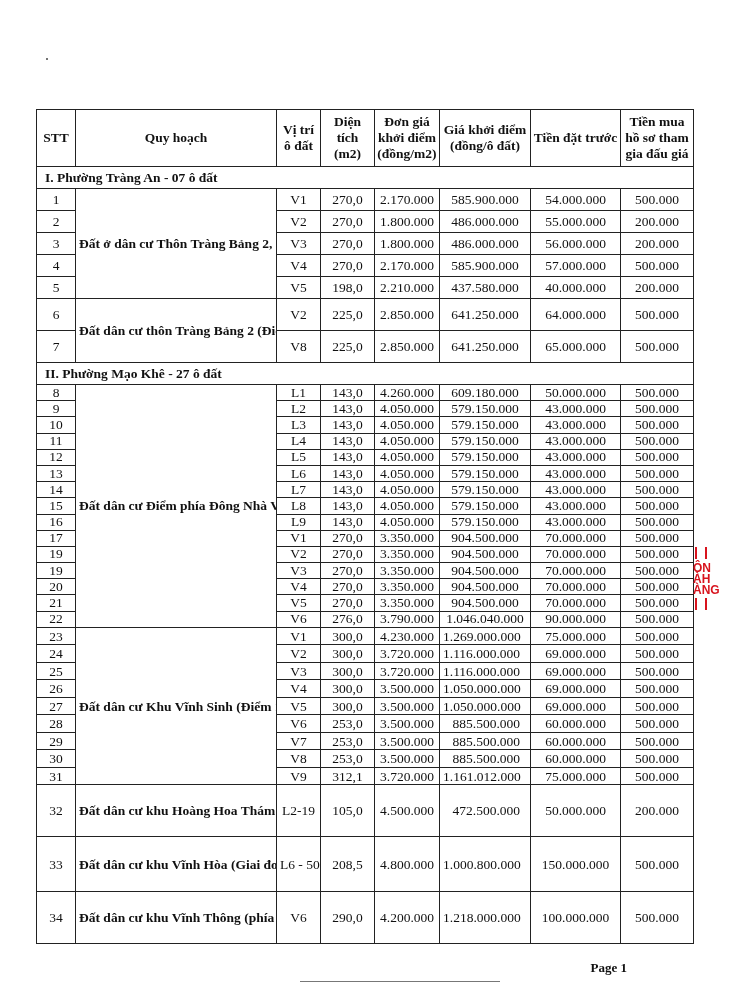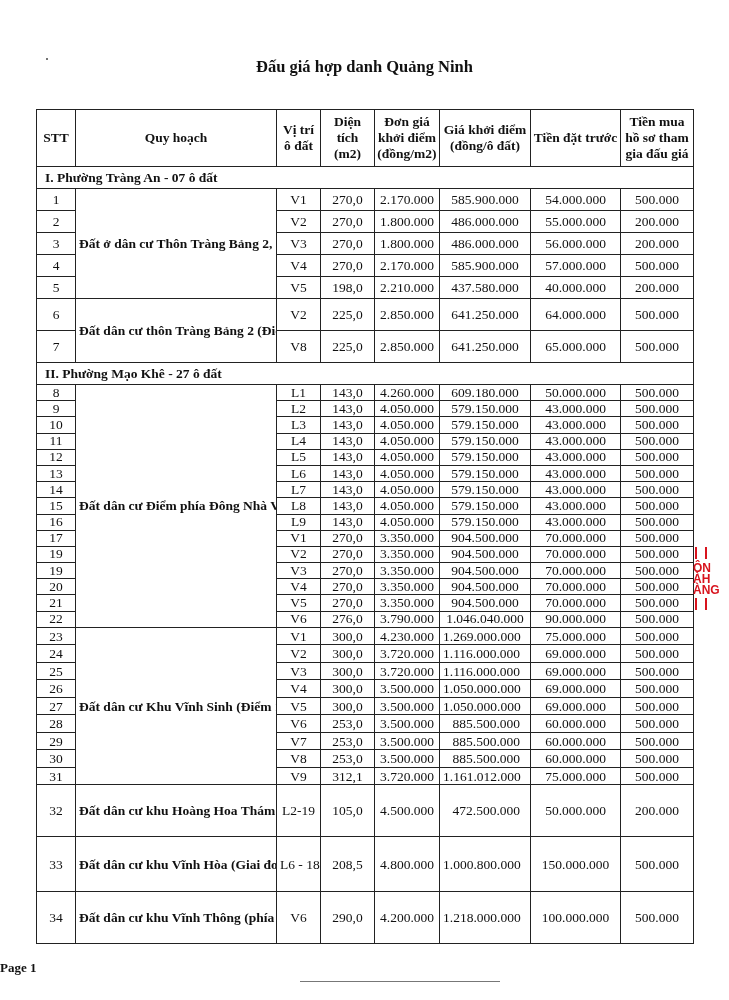--- a/index.html
+++ b/index.html
@@ -18,32 +18,31 @@
   td.vt, td.dt, td.dg, td.td, td.tm { text-align: center; }
   td.gk { text-align: center; }
   td.gk.r { text-align: right; padding-right: 10px; }
   tr.r5 td { height: 21px; }
   tr.r2 td { height: 31px; }
   tr.r15 td { height: 15.2px; line-height: 14px; }
   tr.r9 td { height: 16.5px; line-height: 15px; }
   tr.r32 td { height: 51px; }
   tr.r33 td { height: 54px; }
   tr.r34 td { height: 51px; }
-  .footer { position: absolute; top: 960px; left: 0; width: 627px; text-align: left; font-weight: bold; font-size: 13px; }
+  .footer { position: absolute; top: 960px; left: 0; width: 627px; text-align: right; font-weight: bold; font-size: 13px; }
   .footline { position: absolute; top: 981px; left: 300px; width: 200px; height: 1px; background: #777; }
   .stamp { position: absolute; left: 693px; top: 545px; width: 14px; height: 135px; color: #d8141e; font-family: "Liberation Sans", sans-serif; font-size: 12px; line-height: 11px; font-weight: bold; }
   .stamp span { display: block; }
   .stamp .bar { width: 8px; height: 12px; border-left: 2px solid #d8141e; border-right: 2px solid #d8141e; margin: 2px 0 4px 2px; }
 </style>
 </head>
 <body>
 
 <div class="speck"></div>
 <div class="title">
-  <div>Đấu giá hợp danh Quảng Ninh</div>
 </div>
 
 <table class="grid">
   <colgroup>
     <col class="c-stt">
       <col class="c-qh">
       <col class="c-vt">
       <col class="c-dt">
     <col class="c-dg">
       <col class="c-gk">
@@ -358,21 +357,21 @@
         <td class="vt">L2-19</td>
         <td class="dt">105,0</td>
         <td class="dg">4.500.000</td>
         <td class="gk r">472.500.000</td>
         <td class="td">50.000.000</td>
         <td class="tm">200.000</td>
       </tr>
       <tr class="r33">
         <td class="stt">33</td>
         <td class="qh" rowspan="1">Đất dân cư khu Vĩnh Hòa (Giai đoạn 2 - Khu B), phường Mạo Khê</td>
-        <td class="vt">L6 - 18</td>
+        <td class="vt">L6 - 50</td>
         <td class="dt">208,5</td>
         <td class="dg">4.800.000</td>
         <td class="gk r">1.000.800.000</td>
         <td class="td">150.000.000</td>
         <td class="tm">500.000</td>
       </tr>
       <tr class="r34">
         <td class="stt">34</td>
         <td class="qh" rowspan="1">Đất dân cư khu Vĩnh Thông (phía Tây UBND phường Mạo Khê), phường Mạo Khê</td>
         <td class="vt">V6</td>

